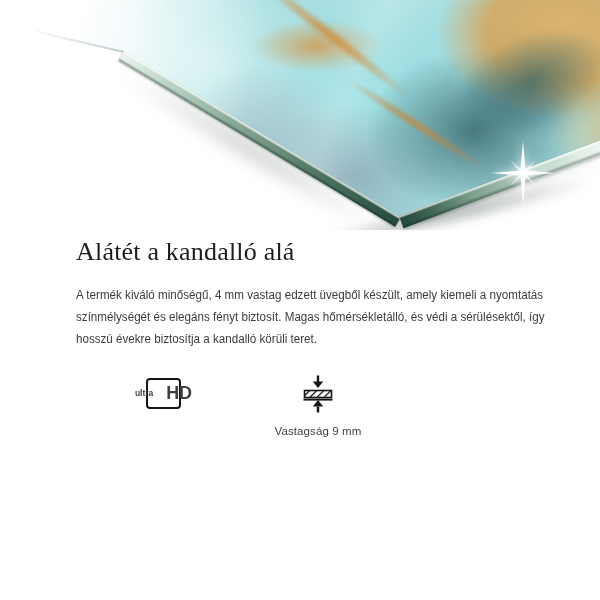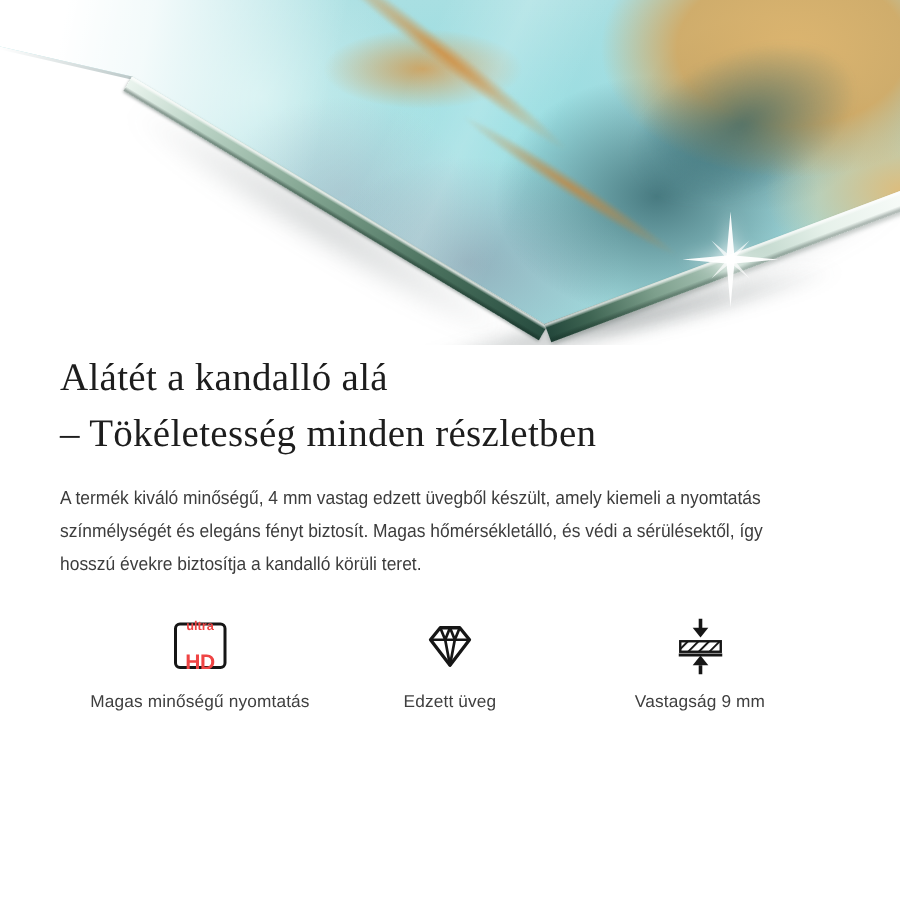--- a/index.html
+++ b/index.html
@@ -1,18 +1,18 @@
 <!DOCTYPE html>
 <html><head>
 <meta charset="utf-8">
 <style>
   * { margin:0; padding:0; box-sizing:border-box; }
   html,body { width:600px; height:600px; }
   body { font-family:"Liberation Sans", sans-serif; background:#ffffff; overflow:hidden; }
-  .page { position:relative; width:600px; height:464px; background:#ffffff; }
+  .page { position:relative; width:600px; height:464px; background:#ffffff;padding-left:36px; }
 
   
   .hero { position:relative; width:600px; height:230px; background:#ffffff; overflow:hidden; }
 
   .shadow { position:absolute; pointer-events:none; }
   .shadow-left  { left:94px;  top:60px;  width:300px; height:30px; transform-origin:0 0; transform:rotate(31deg);
                   background:radial-gradient(closest-side, rgba(90,100,102,0.30), rgba(90,100,102,0)); filter:blur(7px); z-index:1; }
   .shadow-corner{ left:255px; top:203px; width:310px; height:24px; transform:rotate(-13deg);
                   background:radial-gradient(closest-side, rgba(70,80,82,0.45), rgba(70,80,82,0)); filter:blur(5px); z-index:1; }
   .shadow-right { left:372px; top:192px; width:240px; height:42px; transform-origin:0 0; transform:rotate(-20.5deg);
@@ -67,23 +67,23 @@
           transform:scaleX(0.93); transform-origin:left top; white-space:nowrap; }
   .desc-line { display:block; }
 
   
   .features { display:grid; grid-template-columns:repeat(3,1fr); padding:0 10px; margin:20px 0 0 0; row-gap:18px; }
   .feature { display:flex; flex-direction:column; align-items:center; }
   .icon-box { height:46px; display:flex; align-items:center; justify-content:center; color:#161616; }
   .feature-label { margin-top:9px; font-size:11.5px; color:#3f3f3f; letter-spacing:0.1px; }
 
   .hd-box { width:35px; height:31px; border:2.6px solid #161616; border-radius:4px;
-            display:flex; flex-direction:column; align-items:center; justify-content:center; color:#ef4444;gap:13px; }
+            display:flex; flex-direction:row; align-items:center; justify-content:center; color:#404040;gap:13px; }
   .hd-top { font-size:8.5px; font-weight:700; line-height:9px; margin-top:1px; }
-  .hd-bottom { font-size:14px; font-weight:800; line-height:13px; letter-spacing:-0.3px; }
+  .hd-bottom { font-size:18px; font-weight:800; line-height:13px; letter-spacing:-0.3px; }
 
   svg { display:block; }
 </style>
 </head>
 <body>
 
 <div class="page">
 
   <section class="hero">
     <div class="shadow shadow-left"></div>
@@ -107,54 +107,41 @@
           <path d="M40 22 L41.5 38.5 L58 40 L41.5 41.5 L40 58 L38.5 41.5 L22 40 L38.5 38.5 Z" transform="rotate(45 40 40)" opacity="0.7"></path>
           <circle cx="40" cy="40" r="3.2"></circle>
         </g>
       </svg>
     </div>
   </section>
 
   <section class="content">
     <h1 class="page-title">
       <span class="title-line">Alátét a kandalló alá</span><br>
-      <span class="title-line">– Tökéletesség minden részletben</span>
     </h1>
 
     <p class="desc">
       <span class="desc-line">A termék kiváló minőségű, 4 mm vastag edzett üvegből készült, amely kiemeli a nyomtatás</span>
       <span class="desc-line">színmélységét és elegáns fényt biztosít. Magas hőmérsékletálló, és védi a sérülésektől, így</span>
       <span class="desc-line">hosszú évekre biztosítja a kandalló körüli teret.</span>
     </p>
 
     <div class="features">
 
 
       <div class="feature">
         <div class="icon-box">
           <div class="hd-box">
             <span class="hd-top">ultra</span>
             <span class="hd-bottom">HD</span>
           </div>
         </div>
-        <div class="feature-label">Magas minőségű nyomtatás</div>
       </div>
 
 
-      <div class="feature">
-        <div class="icon-box">
-          <svg viewBox="0 0 40 40" width="40" height="40" fill="none" stroke="#161616">
-            <path d="M7 16.5 L13.5 8.5 H26.5 L33 16.5 L20 33.5 Z" stroke-width="2.2" stroke-linejoin="round"></path>
-            <path d="M7 16.5 H33" stroke-width="1.8"></path>
-            <path d="M13.5 8.5 L16.8 16.5 L20 8.5 L23.2 16.5 L26.5 8.5" stroke-width="1.8" stroke-linejoin="round"></path>
-            <path d="M16.8 16.5 L20 33.5 L23.2 16.5" stroke-width="1.8" stroke-linejoin="round"></path>
-          </svg>
-        </div>
-        <div class="feature-label">Edzett üveg</div>
-      </div>
 
 
       <div class="feature">
         <div class="icon-box">
           <svg viewBox="0 0 40 40" width="40" height="40">
             <defs>
               <pattern id="hatchP" width="5" height="5" patternUnits="userSpaceOnUse" patternTransform="rotate(45)">
                 <line x1="0" y1="0" x2="0" y2="5" stroke="#161616" stroke-width="2.6"></line>
               </pattern>
             </defs>

